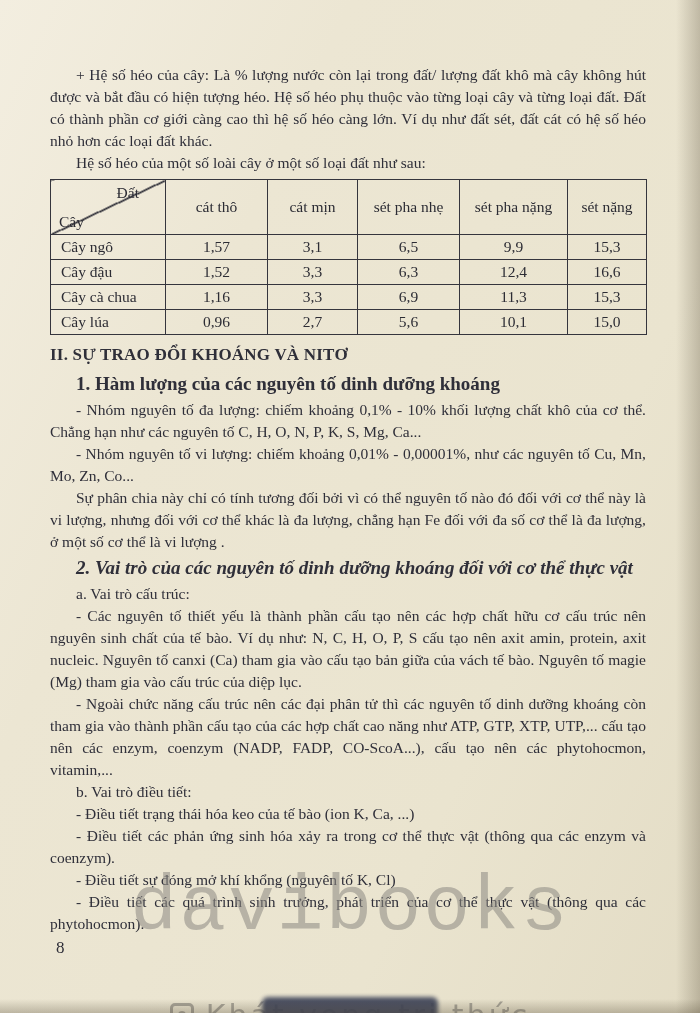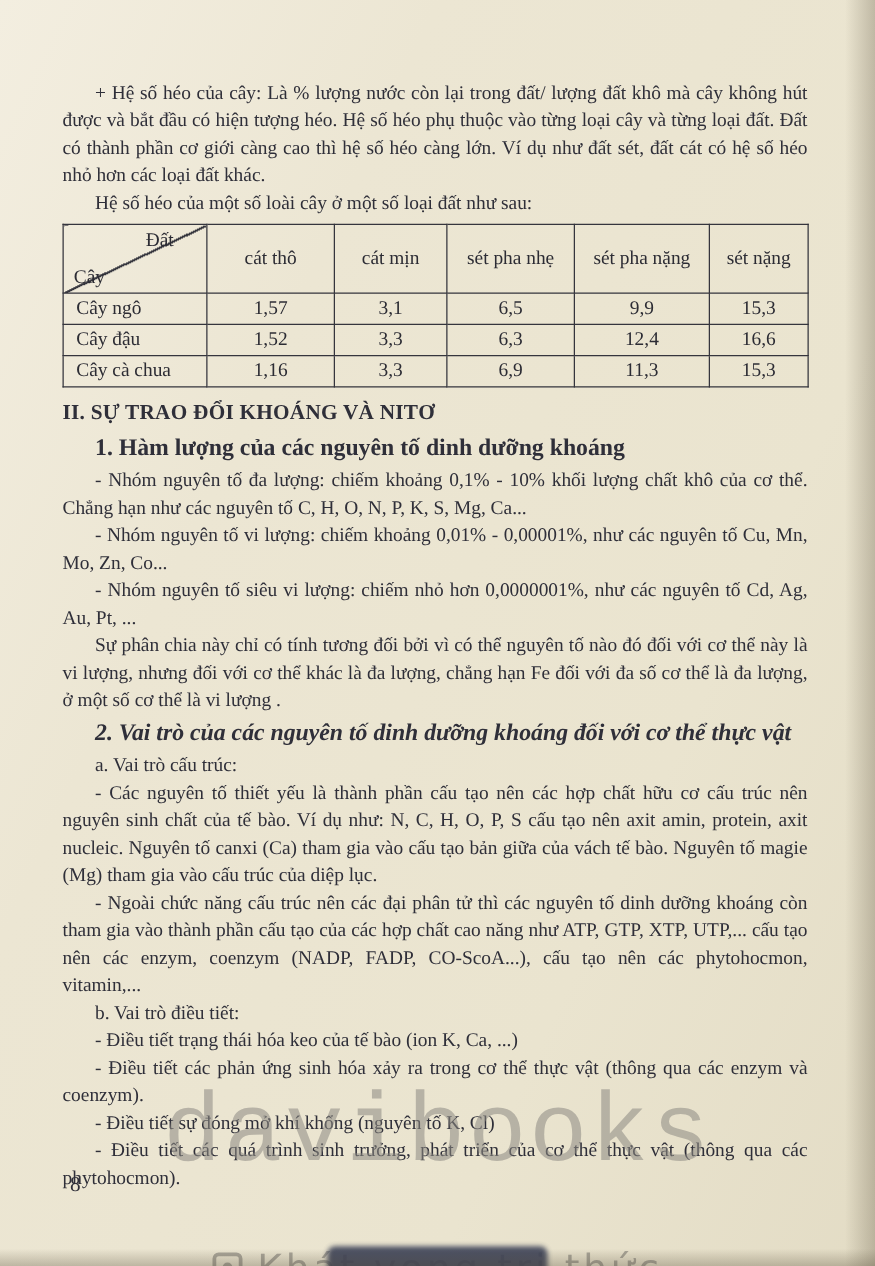--- a/index.html
+++ b/index.html
@@ -180,29 +180,36 @@
         <td>16,6</td>
       </tr>
       <tr>
         <td class="row-label">Cây cà chua</td>
         <td>1,16</td>
         <td>3,3</td>
         <td>6,9</td>
         <td>11,3</td>
         <td>15,3</td>
       </tr>
+      <tr>
+        <td class="row-label">Cây lúa</td>
+        <td>0,96</td>
+        <td>2,7</td>
+        <td>5,6</td>
+        <td>10,1</td>
+        <td>15,0</td>
+      </tr>
     </tbody>
   </table>
 
   <h2 class="section">II. SỰ TRAO ĐỔI KHOÁNG VÀ NITƠ</h2>
 
   <h3 class="sub">1. Hàm lượng của các nguyên tố dinh dưỡng khoáng</h3>
   <p class="body">- Nhóm nguyên tố đa lượng: chiếm khoảng 0,1% - 10% khối lượng chất khô của cơ thể. Chẳng hạn như các nguyên tố C, H, O, N, P, K, S, Mg, Ca...</p>
   <p class="body">- Nhóm nguyên tố vi lượng: chiếm khoảng 0,01% - 0,00001%, như các nguyên tố Cu, Mn, Mo, Zn, Co...</p>
-  <p class="body">- Nhóm nguyên tố siêu vi lượng: chiếm nhỏ hơn 0,0000001%, như các nguyên tố Cd, Ag, Au, Pt, ...</p>
   <p class="body">Sự phân chia này chỉ có tính tương đối bởi vì có thể nguyên tố nào đó đối với cơ thể này là vi lượng, nhưng đối với cơ thể khác là đa lượng, chẳng hạn Fe đối với đa số cơ thể là đa lượng, ở một số cơ thể là vi lượng .</p>
 
   <h3 class="sub italic">2. Vai trò của các nguyên tố dinh dưỡng khoáng đối với cơ thể thực vật</h3>
   <p class="body minor-head">a. Vai trò cấu trúc:</p>
   <p class="body">- Các nguyên tố thiết yếu là thành phần cấu tạo nên các hợp chất hữu cơ cấu trúc nên nguyên sinh chất của tế bào. Ví dụ như: N, C, H, O, P, S cấu tạo nên axit amin, protein, axit nucleic. Nguyên tố canxi (Ca) tham gia vào cấu tạo bản giữa của vách tế bào. Nguyên tố magie (Mg) tham gia vào cấu trúc của diệp lục.</p>
   <p class="body">- Ngoài chức năng cấu trúc nên các đại phân tử thì các nguyên tố dinh dưỡng khoáng còn tham gia vào thành phần cấu tạo của các hợp chất cao năng như ATP, GTP, XTP, UTP,... cấu tạo nên các enzym, coenzym (NADP, FADP, CO-ScoA...), cấu tạo nên các phytohocmon, vitamin,...</p>
   <p class="body minor-head">b. Vai trò điều tiết:</p>
   <p class="body">- Điều tiết trạng thái hóa keo của tế bào (ion K, Ca, ...)</p>
   <p class="body">- Điều tiết các phản ứng sinh hóa xảy ra trong cơ thể thực vật (thông qua các enzym và coenzym).</p>
   <p class="body">- Điều tiết sự đóng mở khí khổng (nguyên tố K, Cl)</p>

